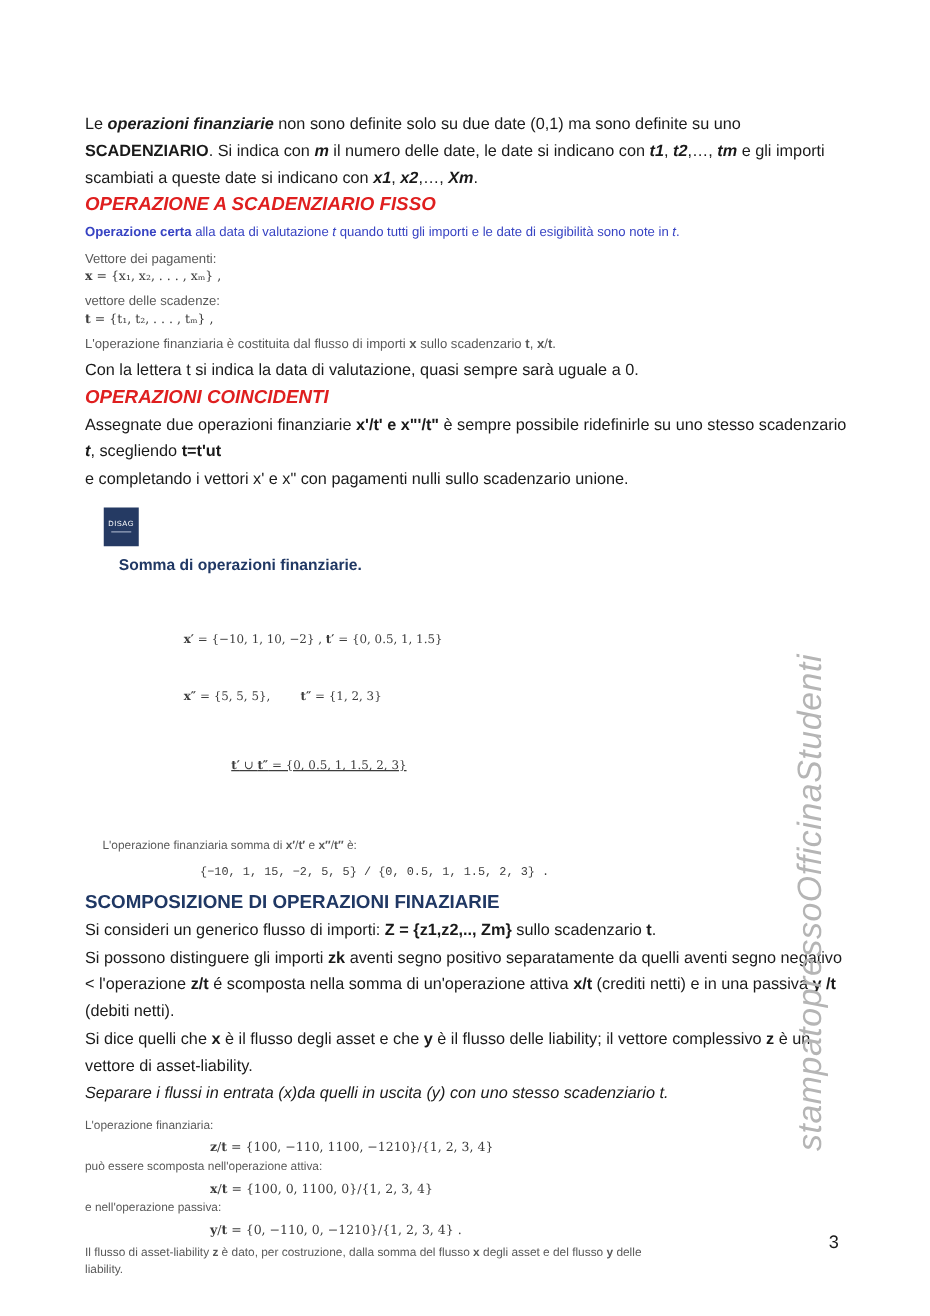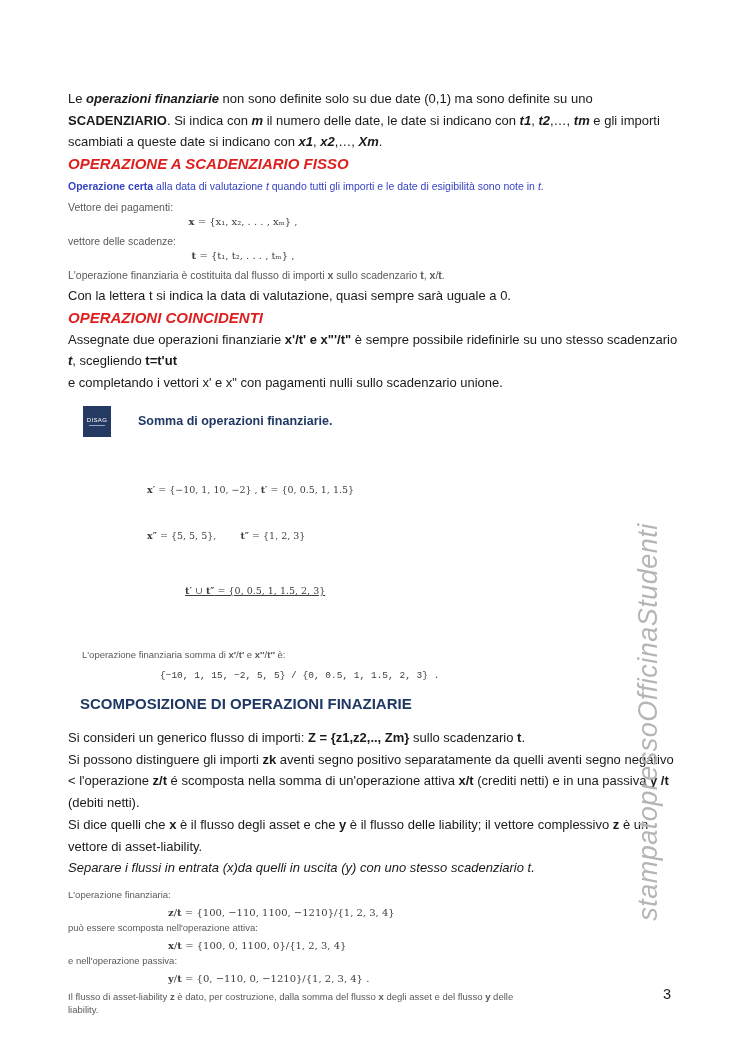--- a/index.html
+++ b/index.html
@@ -5,33 +5,33 @@
   html,body{margin:0;padding:0;}
   body{
     width:744px;height:1053px;position:relative;background:#ffffff;overflow:hidden;
     font-family:"Liberation Sans",sans-serif;color:#1a1a1a;
   }
   .b{font-weight:700;}
   .i{font-style:italic;}
   .content{position:absolute;left:68px;top:88px;width:614px;}
   .body-par{font-size:13px;line-height:21.7px;margin:0;}
   .red-heading{font-size:15px;line-height:21.7px;margin:0;font-weight:700;font-style:italic;color:#df1f1f;}
-  .navy-heading{font-size:15px;line-height:21.7px;margin:12px;font-weight:700;color:#203864;}
+  .navy-heading{font-size:15px;line-height:21.7px;margin:0;font-weight:700;color:#203864;}
 
   
   .slide1{margin:5px 0 4px 0;}
   .s1-intro{width:490px;font-size:10.5px;line-height:13.5px;color:#3743c3;}
   .s1-label{margin-top:8px;font-size:10.5px;color:#595959;}
-  .s1-formula{margin-top:3px;width:350px;text-align:center;
+  .s1-formula{margin-top:3px;width:350px;
     font-family:"DejaVu Serif",serif;font-size:10px;color:#3d3d3d;}
   .s1-footer{margin-top:8px;font-size:10.5px;color:#595959;}
 
   
   .slide2{margin:12px 0 8px 0;}
-  .s2-header{display:flex;align-items:flex-start;}
+  .s2-header{display:flex;align-items:flex-start;flex-direction:column;}
   .s2-logo{width:28px;height:31px;background:#253a63;margin-left:15px;color:#ffffff;
     display:flex;flex-direction:column;align-items:center;justify-content:center;
     font-size:6px;letter-spacing:0.4px;line-height:6px;}
   .s2-logo .rule{width:16px;height:1px;background:#9aa6c0;margin-top:2px;}
   .s2-title{font-size:12.5px;font-weight:700;color:#203864;margin:8px 0 0 27px;}
   .s2-formulas{margin:14px 0 0 79px;font-family:"DejaVu Serif",serif;font-size:9.5px;
     line-height:15.5px;color:#3d3d3d;white-space:pre-wrap;}
   .s2-f3{margin-left:38px;text-decoration:underline;}
   .s2-caption{margin:20px 0 0 14px;font-size:9.5px;color:#595959;}
   .s2-result{margin:10px 0 0 92px;font-family:Liberation Mono, monospace;font-size:9.5px;color:#3d3d3d;}

